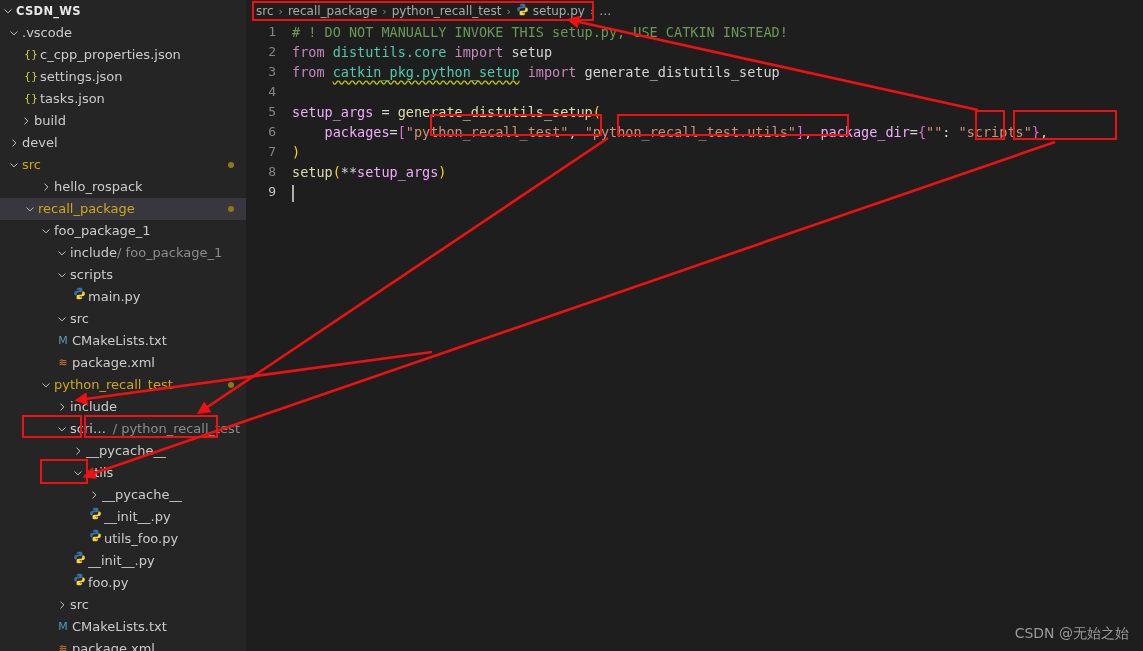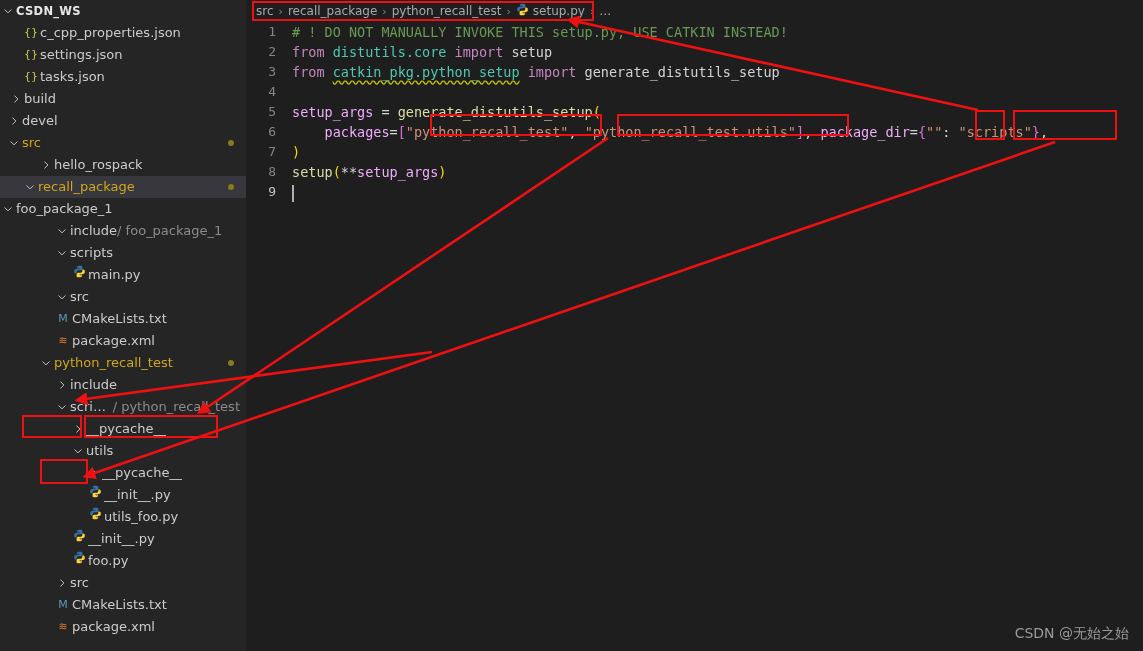--- a/index.html
+++ b/index.html
@@ -122,33 +122,39 @@
 <div id="root">
 
   <div id="sidebar">
     <div id="tree">
         <div class="tree-row root-row">
           <span class="twisty"><svg width="10" height="10" viewBox="0 0 16 16">
               <path d="M3 6 L8 11 L13 6" stroke="#c5c5c5" stroke-width="1.6" fill="none" stroke-linecap="round"></path>
             </svg></span>
           <span class="label">CSDN_WS</span>
         </div>
+        <div class="tree-row" style="padding-left:6px">
+          <span class="twisty"><svg width="10" height="10" viewBox="0 0 16 16">
+              <path d="M3 6 L8 11 L13 6" stroke="#c5c5c5" stroke-width="1.6" fill="none" stroke-linecap="round"></path>
+            </svg></span>
+          <span class="label c-plain">.vscode</span>
+        </div>
         <div class="tree-row" style="padding-left:22px">
           <span class="ficon c-json">{}</span>
           <span class="label c-plain">c_cpp_properties.json</span>
         </div>
         <div class="tree-row" style="padding-left:22px">
           <span class="ficon c-json">{}</span>
           <span class="label c-plain">settings.json</span>
         </div>
         <div class="tree-row" style="padding-left:22px">
           <span class="ficon c-json">{}</span>
           <span class="label c-plain">tasks.json</span>
         </div>
-        <div class="tree-row" style="padding-left:8px">
+        <div class="tree-row" style="padding-left:18px">
           <span class="twisty"><svg width="10" height="10" viewBox="0 0 16 16">
               <path d="M6 3 L11 8 L6 13" stroke="#c5c5c5" stroke-width="1.6" fill="none" stroke-linecap="round"></path>
             </svg></span>
           <span class="label c-plain">build</span>
         </div>
         <div class="tree-row" style="padding-left:6px">
           <span class="twisty"><svg width="10" height="10" viewBox="0 0 16 16">
               <path d="M6 3 L11 8 L6 13" stroke="#c5c5c5" stroke-width="1.6" fill="none" stroke-linecap="round"></path>
             </svg></span>
           <span class="label c-plain">devel</span>
@@ -166,21 +172,21 @@
             </svg></span>
           <span class="label c-plain">hello_rospack</span>
         </div>
         <div class="tree-row selected" style="padding-left:22px">
           <span class="twisty"><svg width="10" height="10" viewBox="0 0 16 16">
               <path d="M3 6 L8 11 L13 6" stroke="#c5c5c5" stroke-width="1.6" fill="none" stroke-linecap="round"></path>
             </svg></span>
           <span class="label c-yellow">recall_package</span>
           <span class="dot"></span>
         </div>
-        <div class="tree-row" style="">
+        <div class="tree-row" style="padding-left:38px">
           <span class="twisty"><svg width="10" height="10" viewBox="0 0 16 16">
               <path d="M3 6 L8 11 L13 6" stroke="#c5c5c5" stroke-width="1.6" fill="none" stroke-linecap="round"></path>
             </svg></span>
           <span class="label c-plain">foo_package_1</span>
         </div>
         <div class="tree-row" style="padding-left:54px">
           <span class="twisty"><svg width="10" height="10" viewBox="0 0 16 16">
               <path d="M3 6 L8 11 L13 6" stroke="#c5c5c5" stroke-width="1.6" fill="none" stroke-linecap="round"></path>
             </svg></span>
           <span class="label c-plain">include</span>

